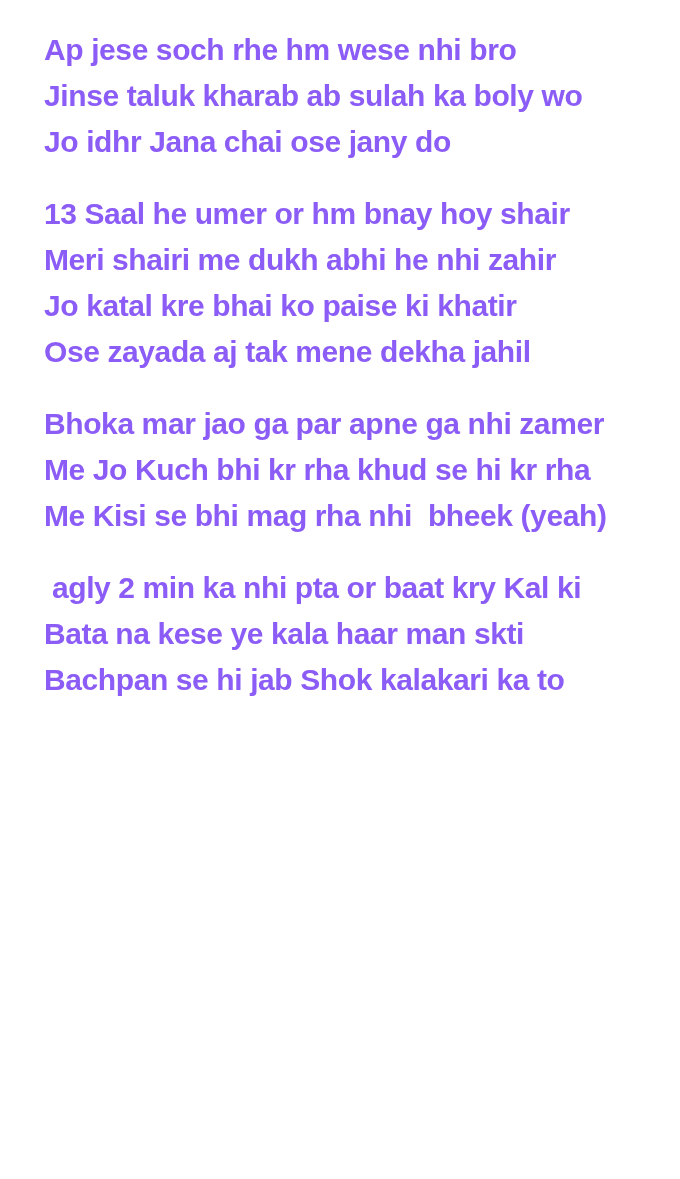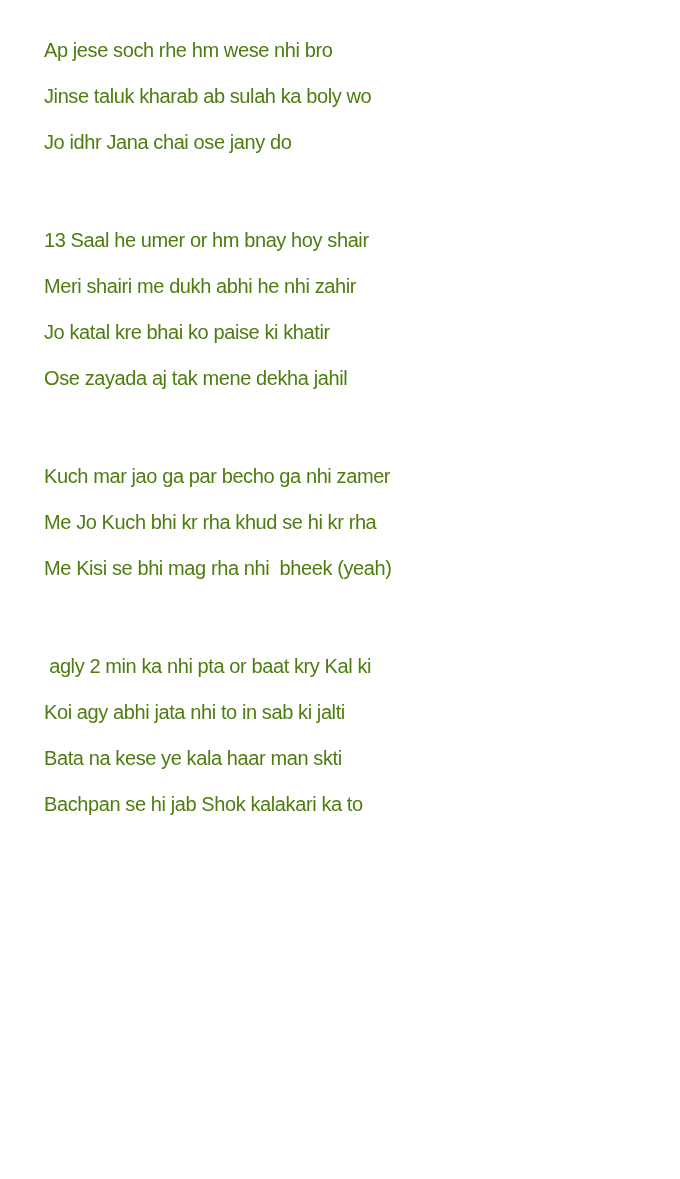--- a/index.html
+++ b/index.html
@@ -17,29 +17,29 @@
     box-sizing: border-box;
     width: 680px;
     height: 1179px;
     padding: 27px 16px 0 44px;
     background: #ffffff;
   }
   .stanza {
     margin: 0;
   }
   .stanza + .stanza {
-    margin-top: 52px;
+    margin-top: 26px;
   }
   .line {
-    font-size: 20px;
+    font-size: 30px;
     line-height: 46px;
     height: 46px;
-    font-weight: 400;
+    font-weight: 700;
     letter-spacing: -0.4px;
-    color: #4d7c0f;
+    color: #8b5cf6;
     white-space: pre;
   }
 </style>
 </head>
 <body>
 
 <div class="page">
 
   <div class="stanza">
     <div class="line">Ap jese soch rhe hm wese nhi bro</div>
@@ -48,26 +48,25 @@
   </div>
 
   <div class="stanza">
     <div class="line">13 Saal he umer or hm bnay hoy shair</div>
     <div class="line">Meri shairi me dukh abhi he nhi zahir</div>
     <div class="line">Jo katal kre bhai ko paise ki khatir</div>
     <div class="line">Ose zayada aj tak mene dekha jahil</div>
   </div>
 
   <div class="stanza">
-    <div class="line">Kuch mar jao ga par becho ga nhi zamer</div>
+    <div class="line">Bhoka mar jao ga par apne ga nhi zamer</div>
     <div class="line">Me Jo Kuch bhi kr rha khud se hi kr rha</div>
     <div class="line">Me Kisi se bhi mag rha nhi  bheek (yeah)</div>
   </div>
 
 
   <div class="stanza">
     <div class="line"> agly 2 min ka nhi pta or baat kry Kal ki</div>
-    <div class="line">Koi agy abhi jata nhi to in sab ki jalti</div>
     <div class="line">Bata na kese ye kala haar man skti</div>
     <div class="line">Bachpan se hi jab Shok kalakari ka to</div>
   </div>
 
 </div>
 
 </body></html>

